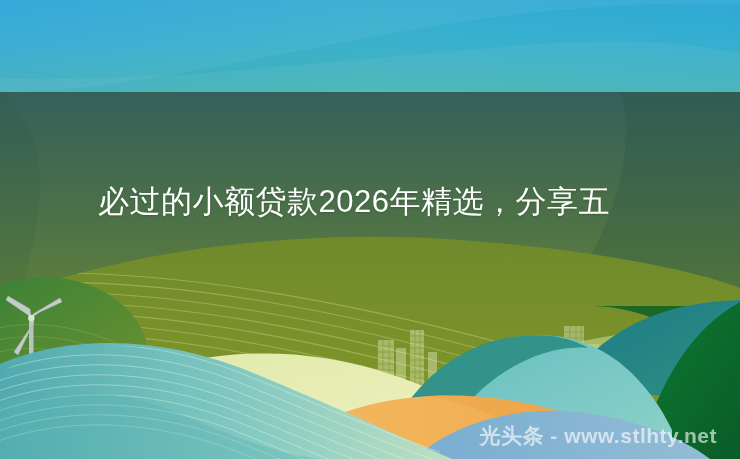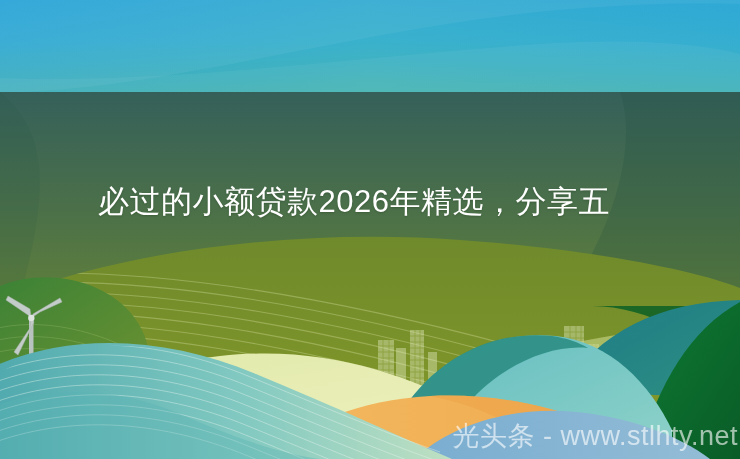--- a/index.html
+++ b/index.html
@@ -38,29 +38,30 @@
     line-height: 48px;
     letter-spacing: 0.5px;
     font-weight: 400;
     text-shadow: 0 1px 2px rgba(30,50,20,0.30);
     padding: 0 28px;
     font-family: "Liberation Sans", "DejaVu Sans", sans-serif;
   }
   
   .watermark {
     position: absolute;
-    right: 2px;
+    right: 23px;
     bottom: 6px;
     color: rgba(255,255,255,0.62);
-    font-size: 27px;
+    font-size: 21px;
     letter-spacing: 0.5px;
     line-height: 34px;
     white-space: nowrap;
     font-family: "Liberation Sans", "DejaVu Sans", sans-serif;
     pointer-events: none;
+    font-weight: bold;
   }
 </style>
 </head>
 <body>
 
 <div id="stage">
 
   <svg id="artwork" viewBox="0 0 740 459" preserveAspectRatio="none">
     <defs>
       <linearGradient id="gSky" x1="0" y1="0" x2="0" y2="1">

